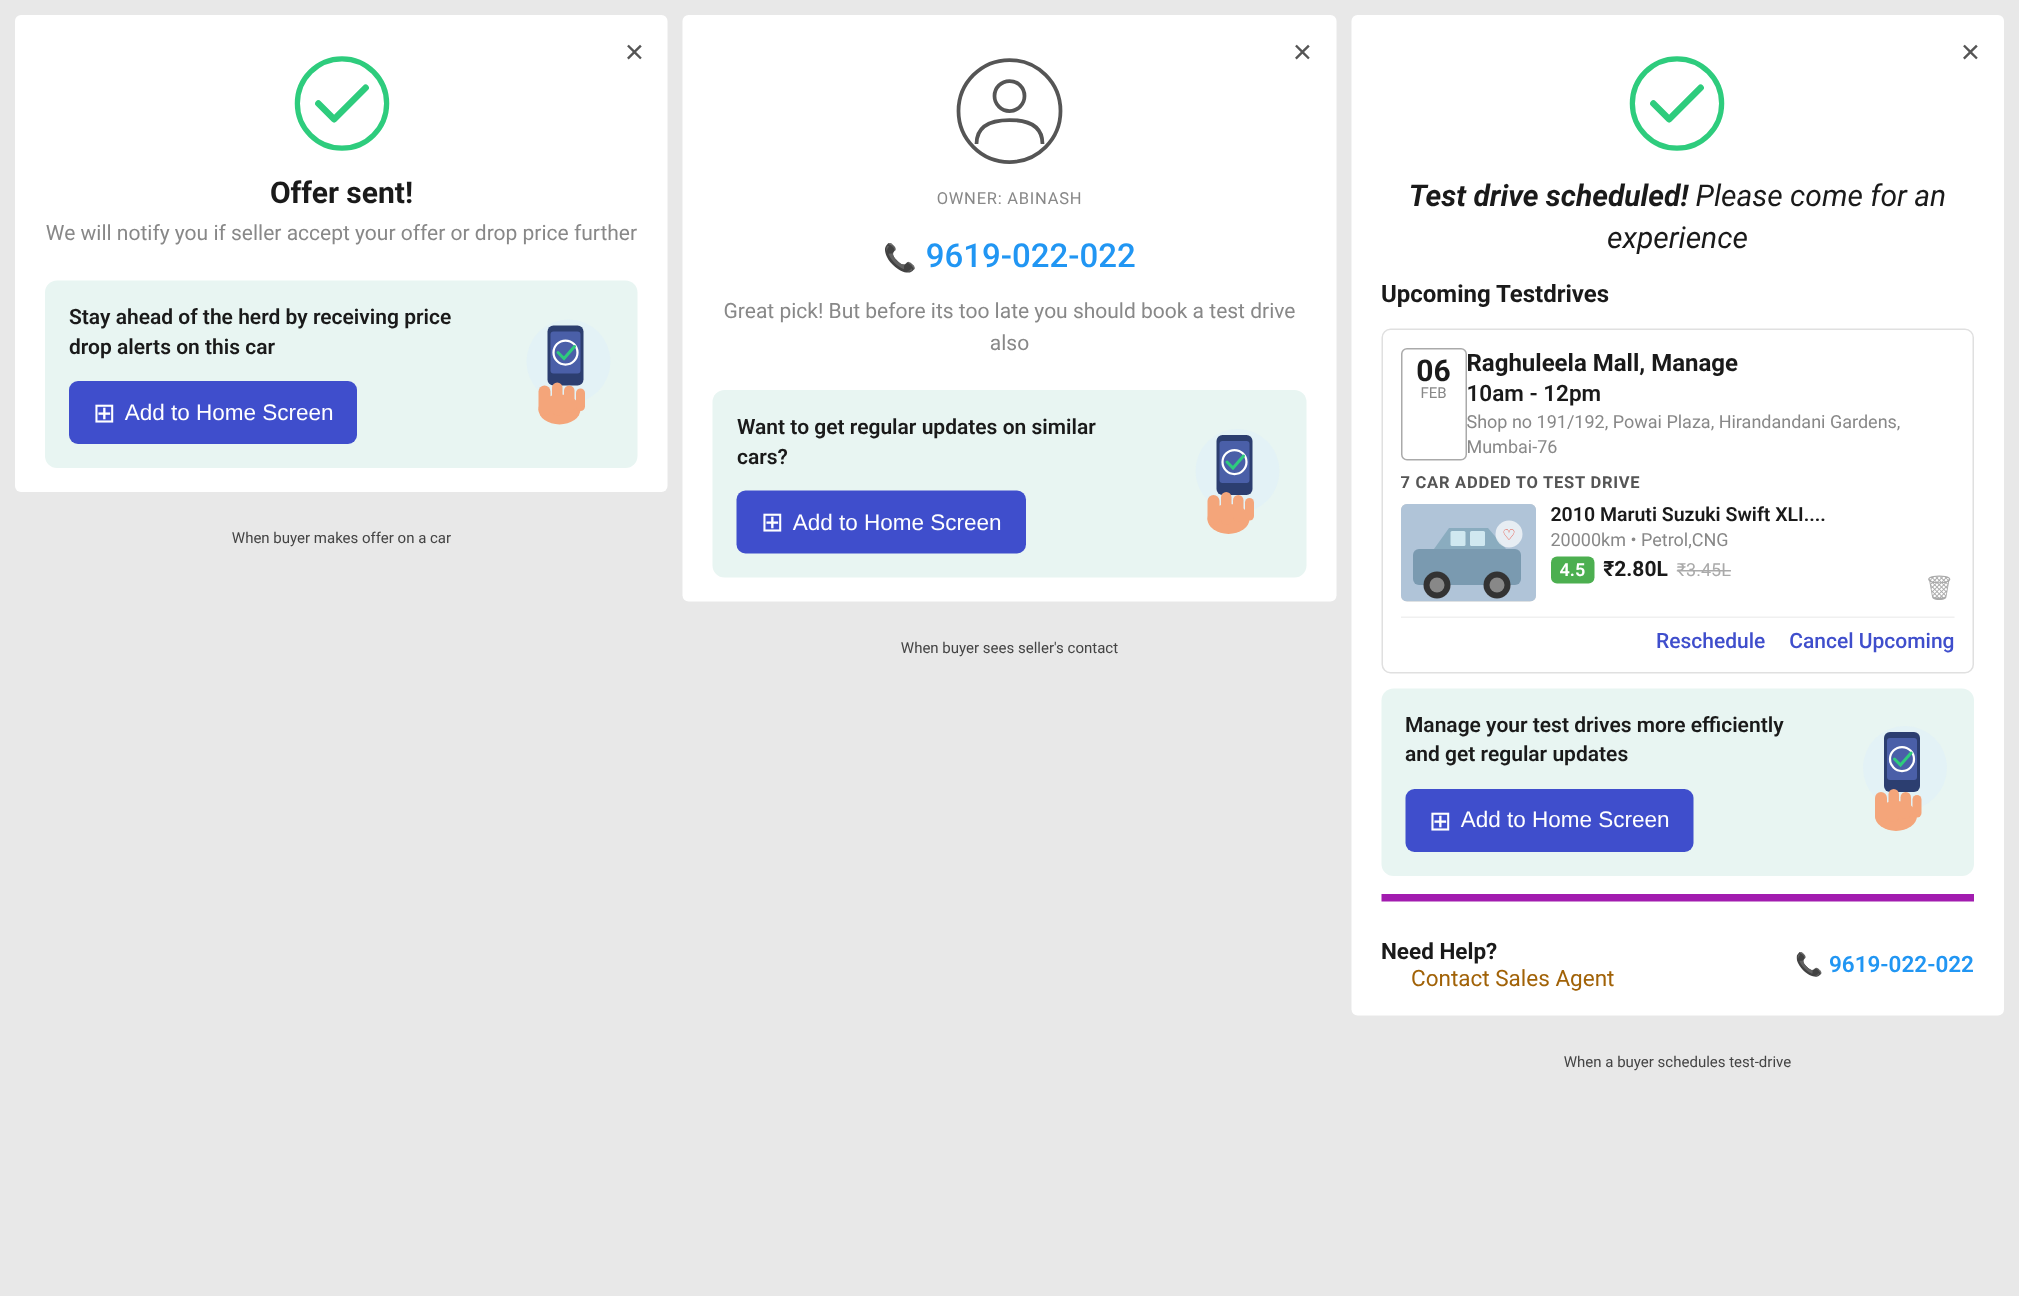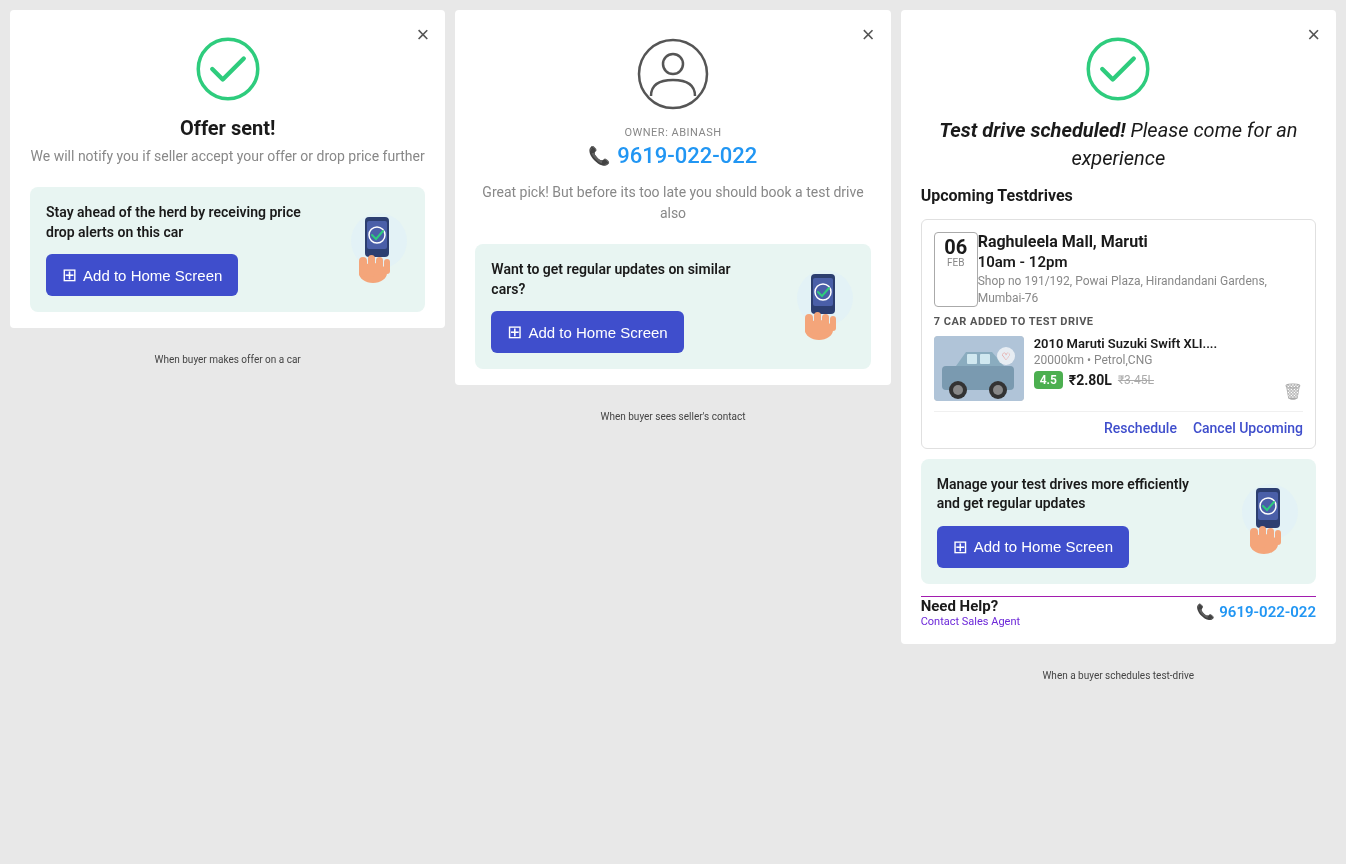--- a/index.html
+++ b/index.html
@@ -66,21 +66,21 @@
       color: #888;
       margin-bottom: 20px;
       line-height: 1.5;
     }
 
     .owner-label {
       text-align: center;
       font-size: 11px;
       color: #888;
       letter-spacing: 0.5px;
-      margin-bottom: 4px;
+      margin-bottom: 20px;
     }
 
     .phone-link {
       display: flex;
       align-items: center;
       justify-content: center;
       color: #2196f3;
       font-size: 22px;
       font-weight: 500;
       gap: 6px;
@@ -297,36 +297,37 @@
 
     .action-link {
       font-size: 14px;
       color: #3f4ecc;
       cursor: pointer;
       font-weight: 500;
     }
 
     .help-section {
       margin-top: 12px;
-      padding-top: 0;
-      border-top: 1px solid #a21caf;
+      padding-top: 24px;
+      border-top: 5px solid #a21caf;
       display: flex;
       align-items: center;
       justify-content: space-between;
     }
 
     .help-text h4 {
       font-size: 15px;
       font-weight: 700;
       color: #1a1a1a;
     }
 
     .help-text p {
-      font-size: 11px;
-      color: #6d28d9;
+      font-size: 15px;
+      color: #a16207;
+      margin-left: 20px;
     }
 
     .help-phone {
       display: flex;
       align-items: center;
       gap: 4px;
       color: #2196f3;
       font-size: 15px;
       font-weight: 600;
     }
@@ -479,21 +480,21 @@
 
       <div class="upcoming-label" style="margin-top:14px;">Upcoming Testdrives</div>
 
       <div class="testdrive-card">
         <div class="testdrive-location-row">
           <div class="date-badge">
             <div class="date-num">06</div>
             <div class="date-month">FEB</div>
           </div>
           <div class="location-info">
-            <h3>Raghuleela Mall, Maruti</h3>
+            <h3>Raghuleela Mall, Manage</h3>
             <div class="location-time">10am - 12pm</div>
             <div class="location-addr">Shop no 191/192, Powai Plaza, Hirandandani Gardens, Mumbai-76</div>
           </div>
         </div>
 
         <div class="car-added-label">7 CAR ADDED TO TEST DRIVE</div>
 
         <div class="car-item">
           <div class="car-thumb">
             

